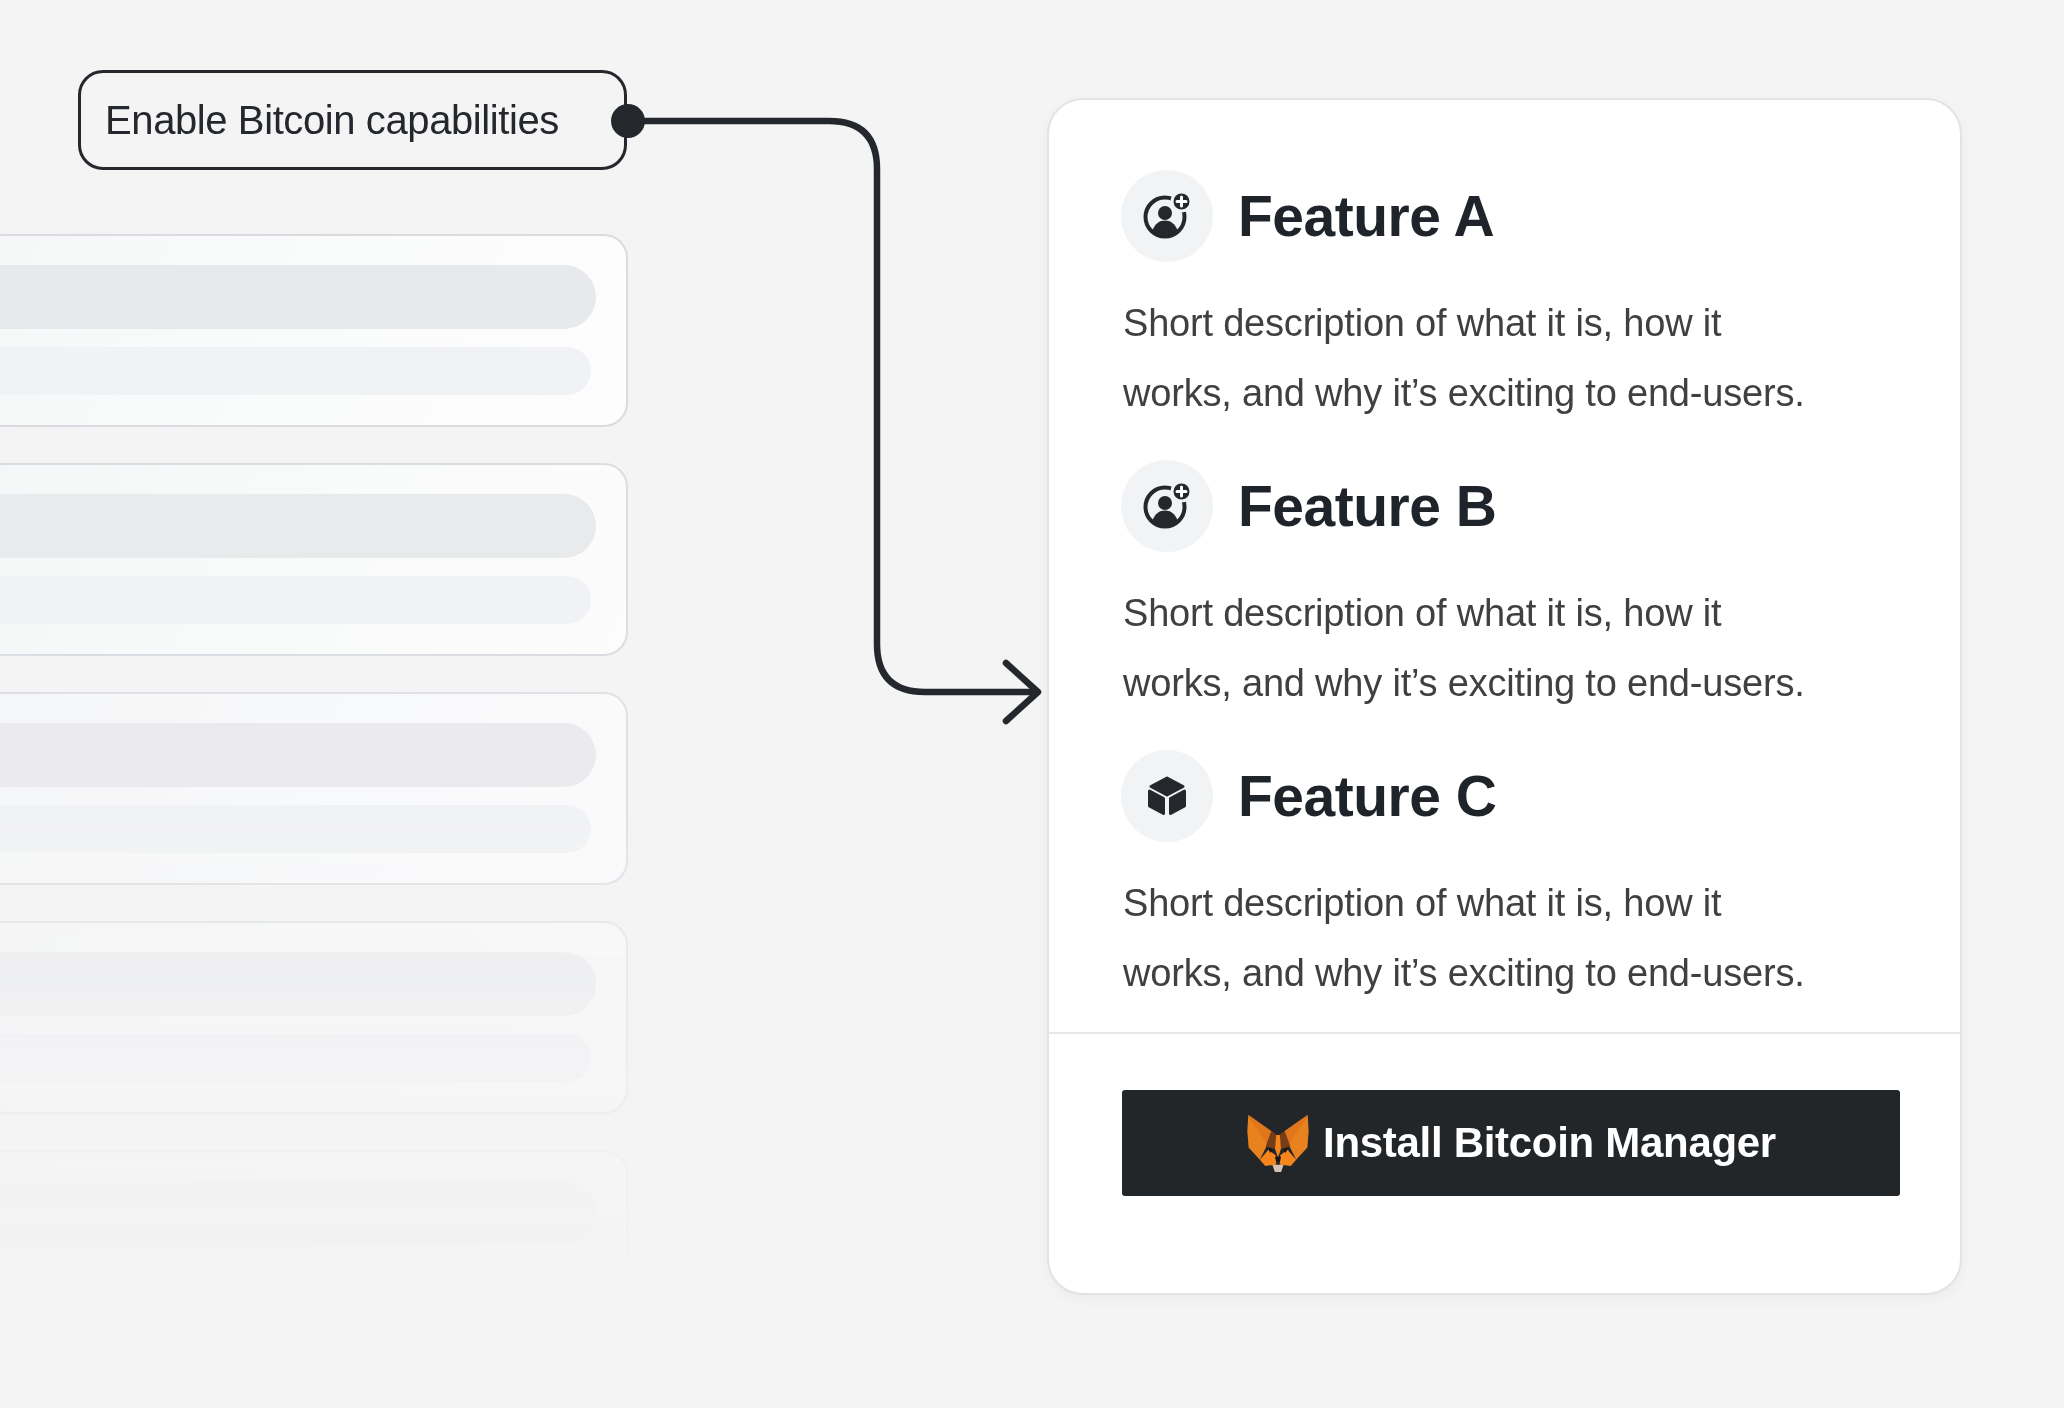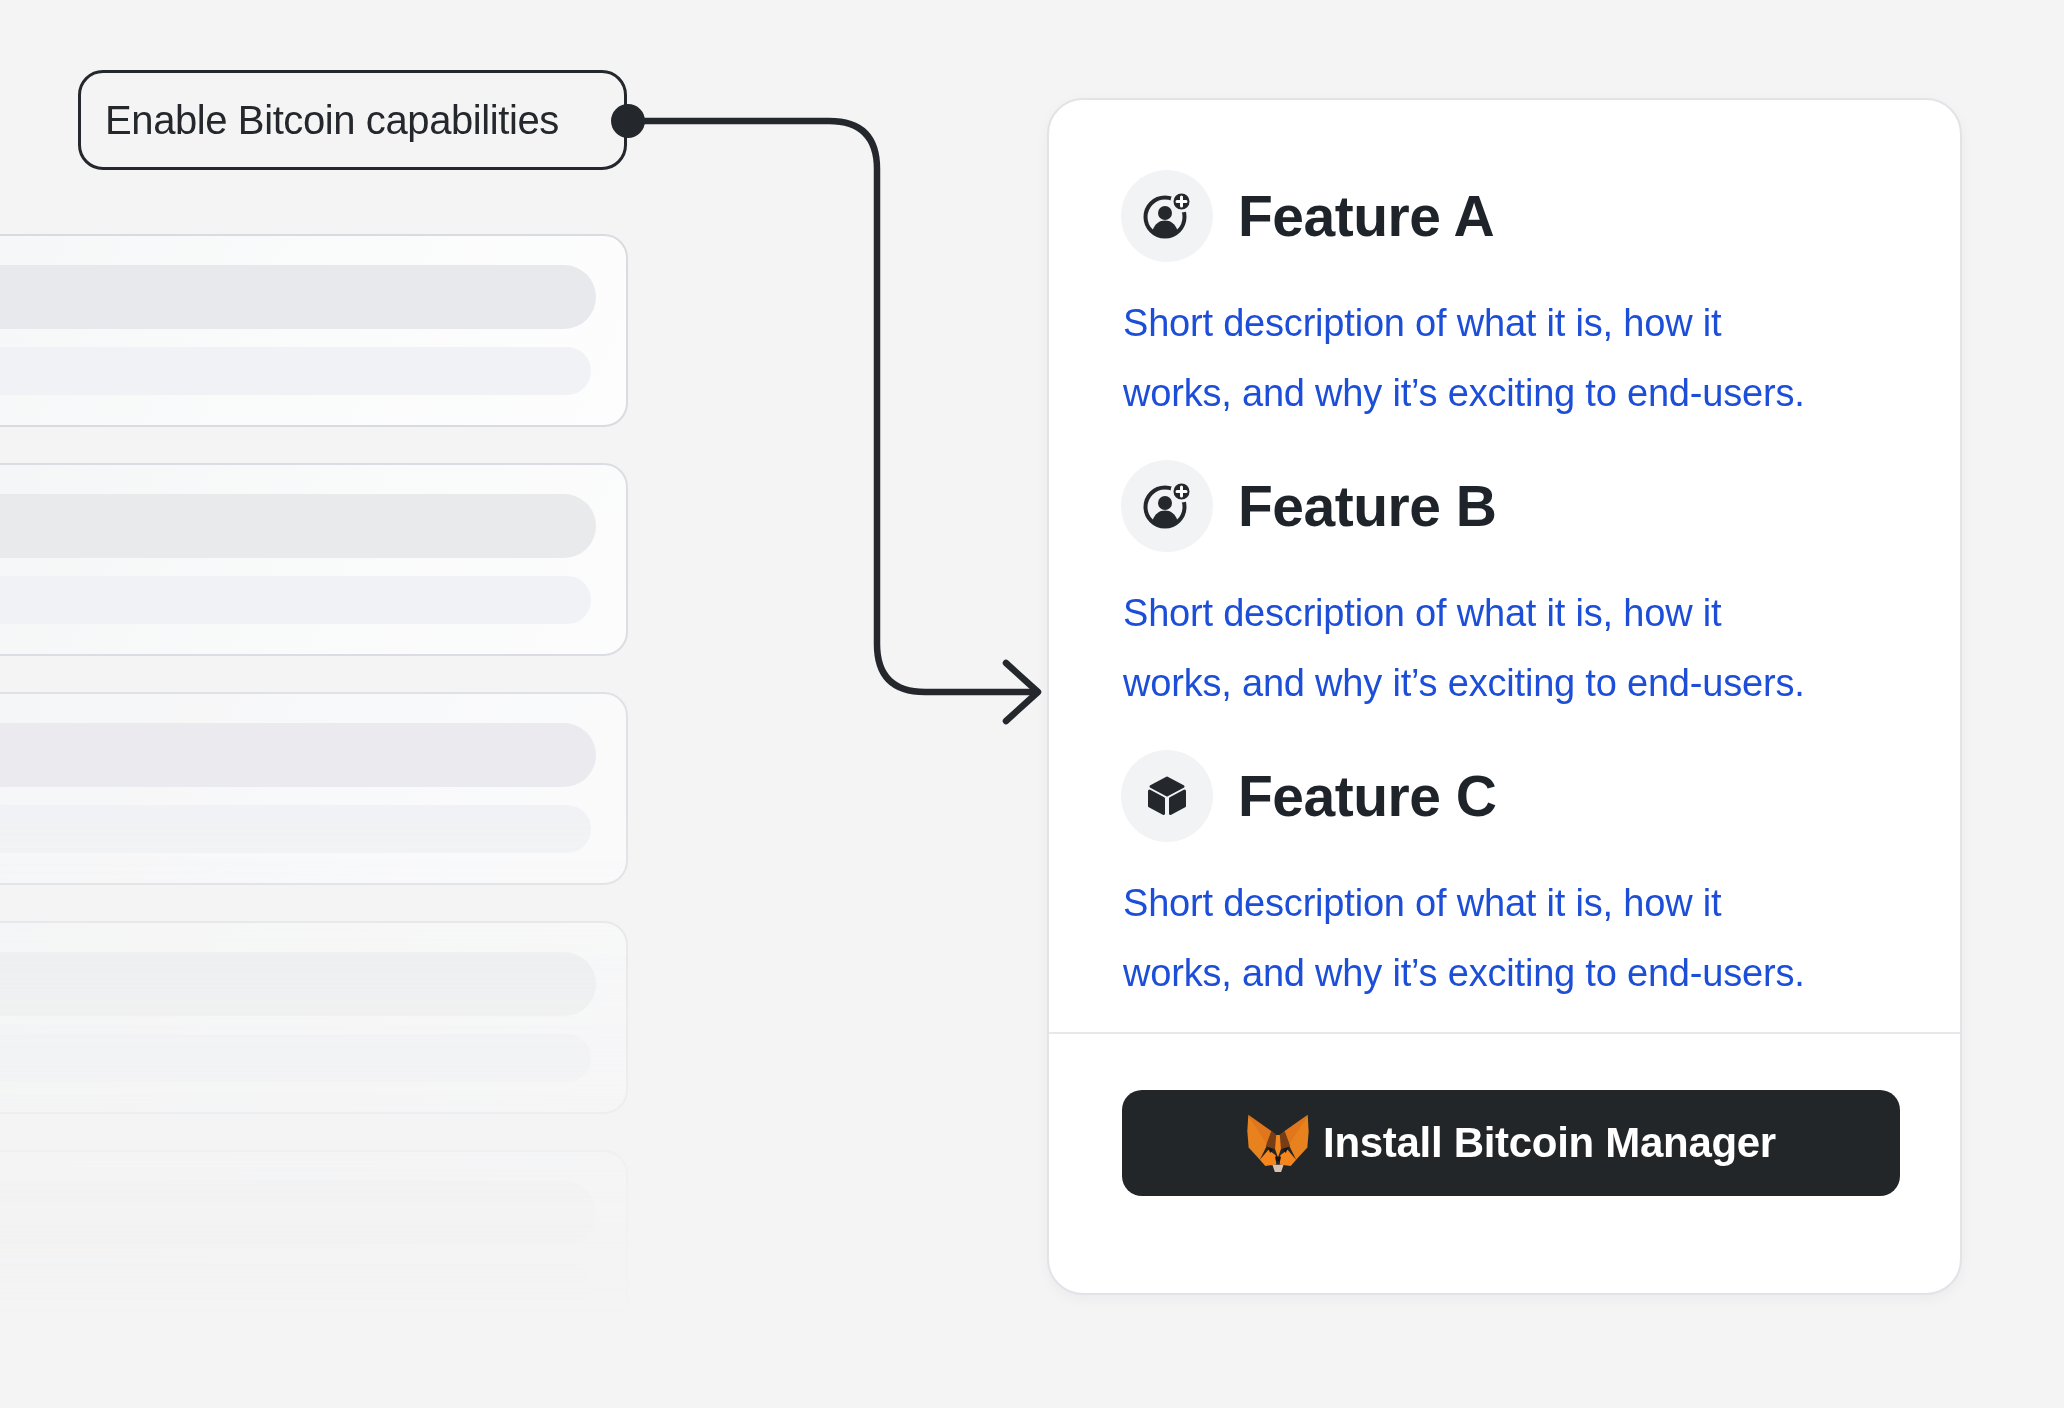--- a/index.html
+++ b/index.html
@@ -52,27 +52,27 @@
   .feature-icon-badge{
     width:92px;height:92px;border-radius:50%;background:#f2f3f5;
     display:flex;align-items:center;justify-content:center;flex:0 0 auto;
   }
   .feature-title{
     font-size:57px;font-weight:700;color:#1f242a;letter-spacing:-0.5px;white-space:nowrap;
   }
   .feature-desc{margin:26px 0 32px 2px;}
   .feature-desc.last{margin-bottom:24px;}
   .feature-desc-line{
-    font-size:38px;line-height:70px;color:#1d4ed8;letter-spacing:-0.2px;white-space:nowrap;
+    font-size:38px;line-height:70px;color:#404040;letter-spacing:-0.2px;white-space:nowrap;
   }
   .panel-divider{height:2px;background:#e7e8ea;margin:0 -60px 0 -72px;}
   .cta-zone{padding-top:56px;}
   .install-button{
     width:778px;height:106px;margin:0 auto;border:none;cursor:pointer;
-    border-radius:20px;background:#232629;
+    border-radius:3px;background:#232629;
     display:flex;align-items:center;justify-content:center;gap:12px;
   }
   .install-label{
     font-family:"Liberation Sans","DejaVu Sans",sans-serif;
     font-size:42px;font-weight:700;color:#ffffff;letter-spacing:-0.3px;white-space:nowrap;
   }
   .cta-caption{
     margin-top:27px;text-align:center;font-size:40px;line-height:58px;
     color:#565d68;letter-spacing:-0.4px;white-space:nowrap;
   }

